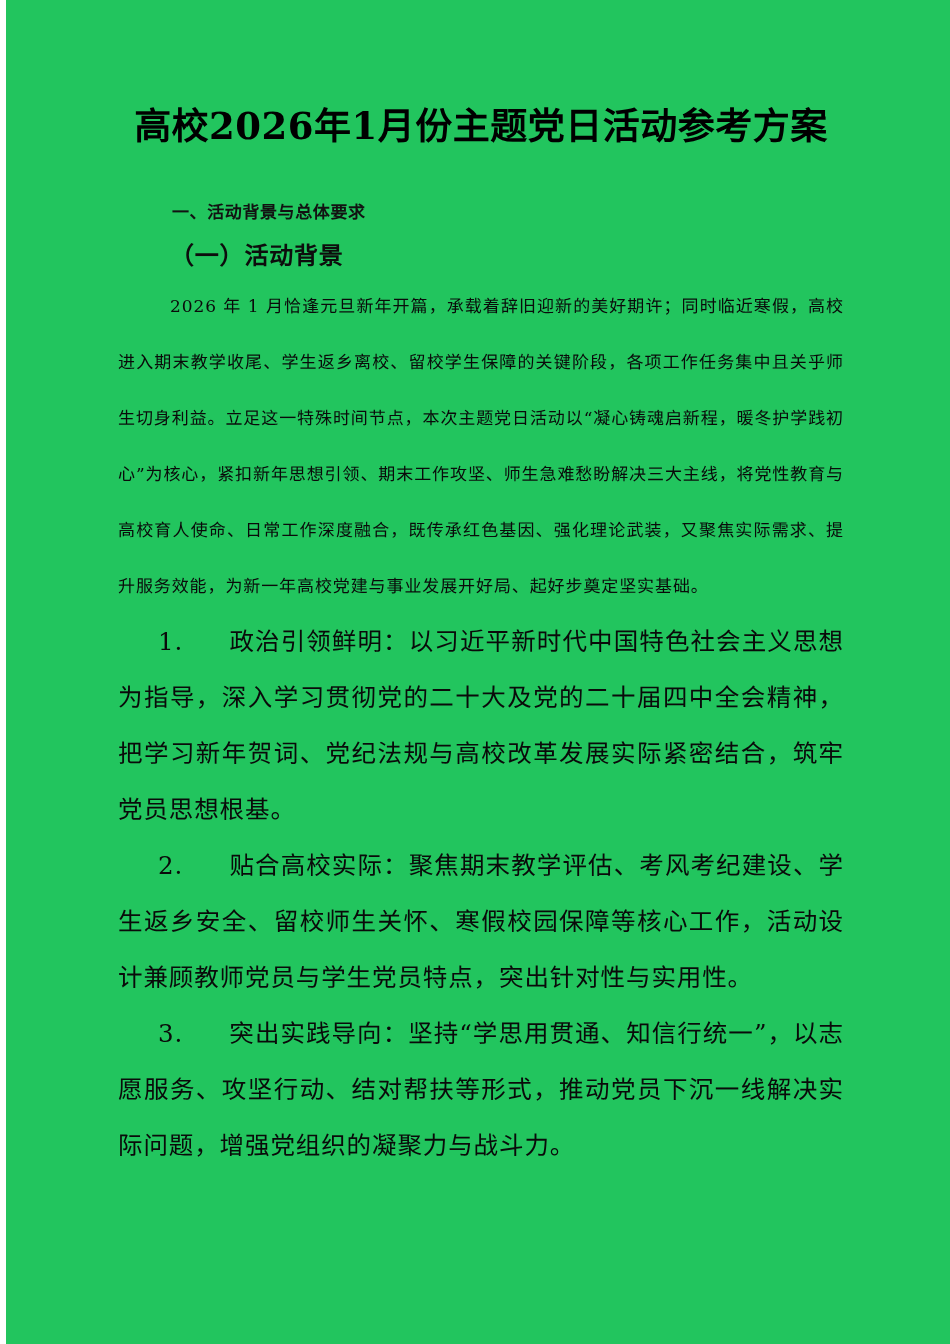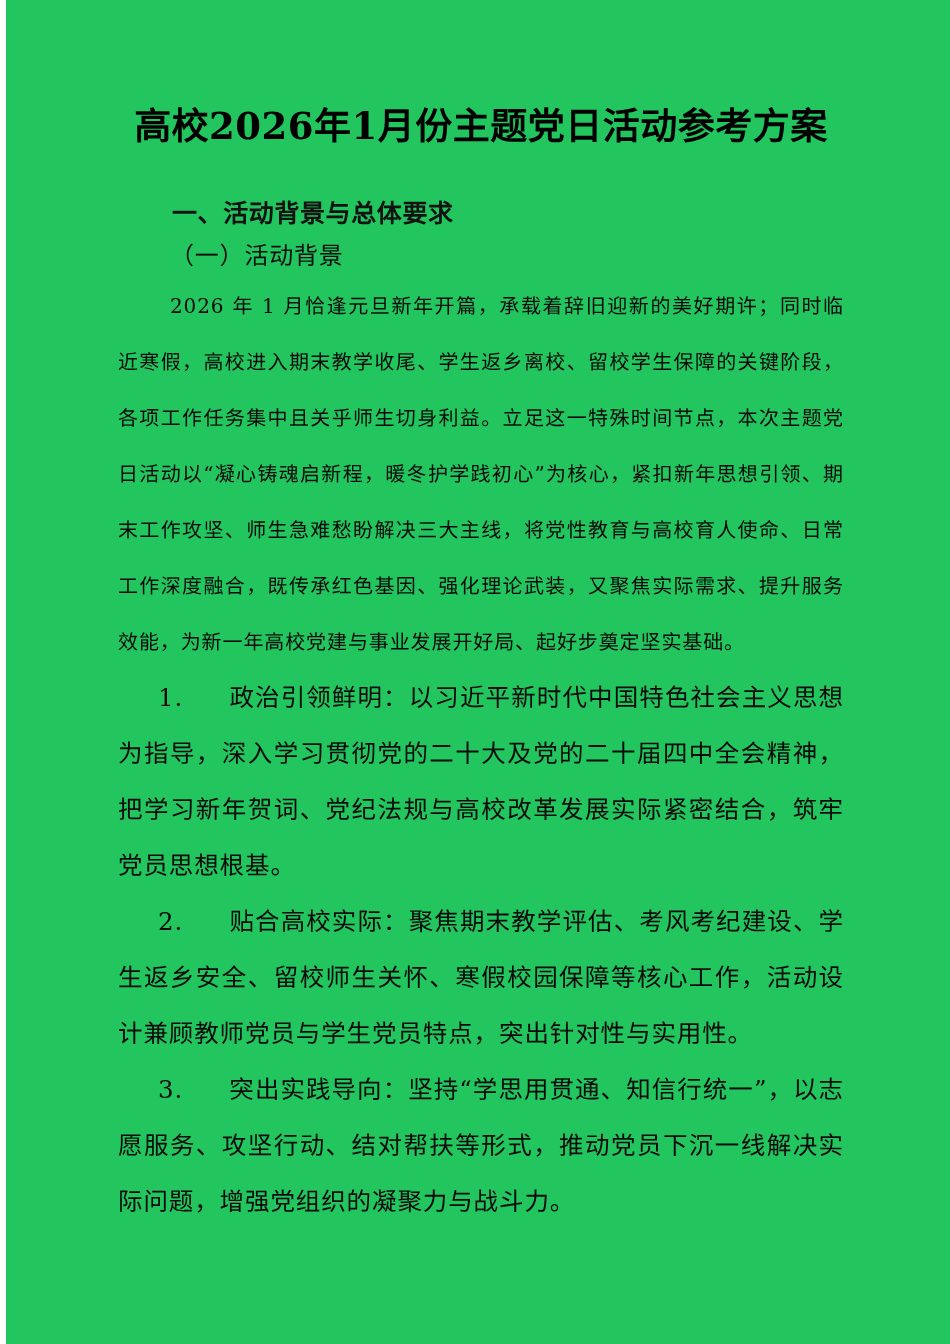--- a/index.html
+++ b/index.html
@@ -49,47 +49,47 @@
     padding-top: 102px;
     white-space: nowrap;
   }
 
   
   .h1-section {
     margin: 0;
     padding: 0;
     font-family: "Liberation Sans", "DejaVu Sans", sans-serif;
     font-weight: 700;
-    font-size: 25px;
+    font-size: 17px;
     line-height: 42px;
     letter-spacing: 0.6px;
     padding-top: 42px;
     padding-left: 54px;
     color: #121212;
   }
 
   
   .h2-section {
     margin: 0;
     padding: 0;
     font-family: "DejaVu Serif", "Liberation Serif", serif;
-    font-weight: 400;
+    font-weight: 700;
     font-size: 24px;
     line-height: 44px;
     letter-spacing: 0.8px;
     padding-left: 52px;
     color: #0d0d0d;
   }
 
   
   .para {
     margin: 0;
     padding: 0;
     font-family: "DejaVu Serif", "Liberation Serif", serif;
-    font-size: 20px;
+    font-size: 17px;
     line-height: 56px;
     letter-spacing: 0.9px;
     text-align: justify;
     text-justify: inter-ideograph;
     text-indent: 52px;
     color: #0a0a0a;
   }
 
   
   .list-item {

